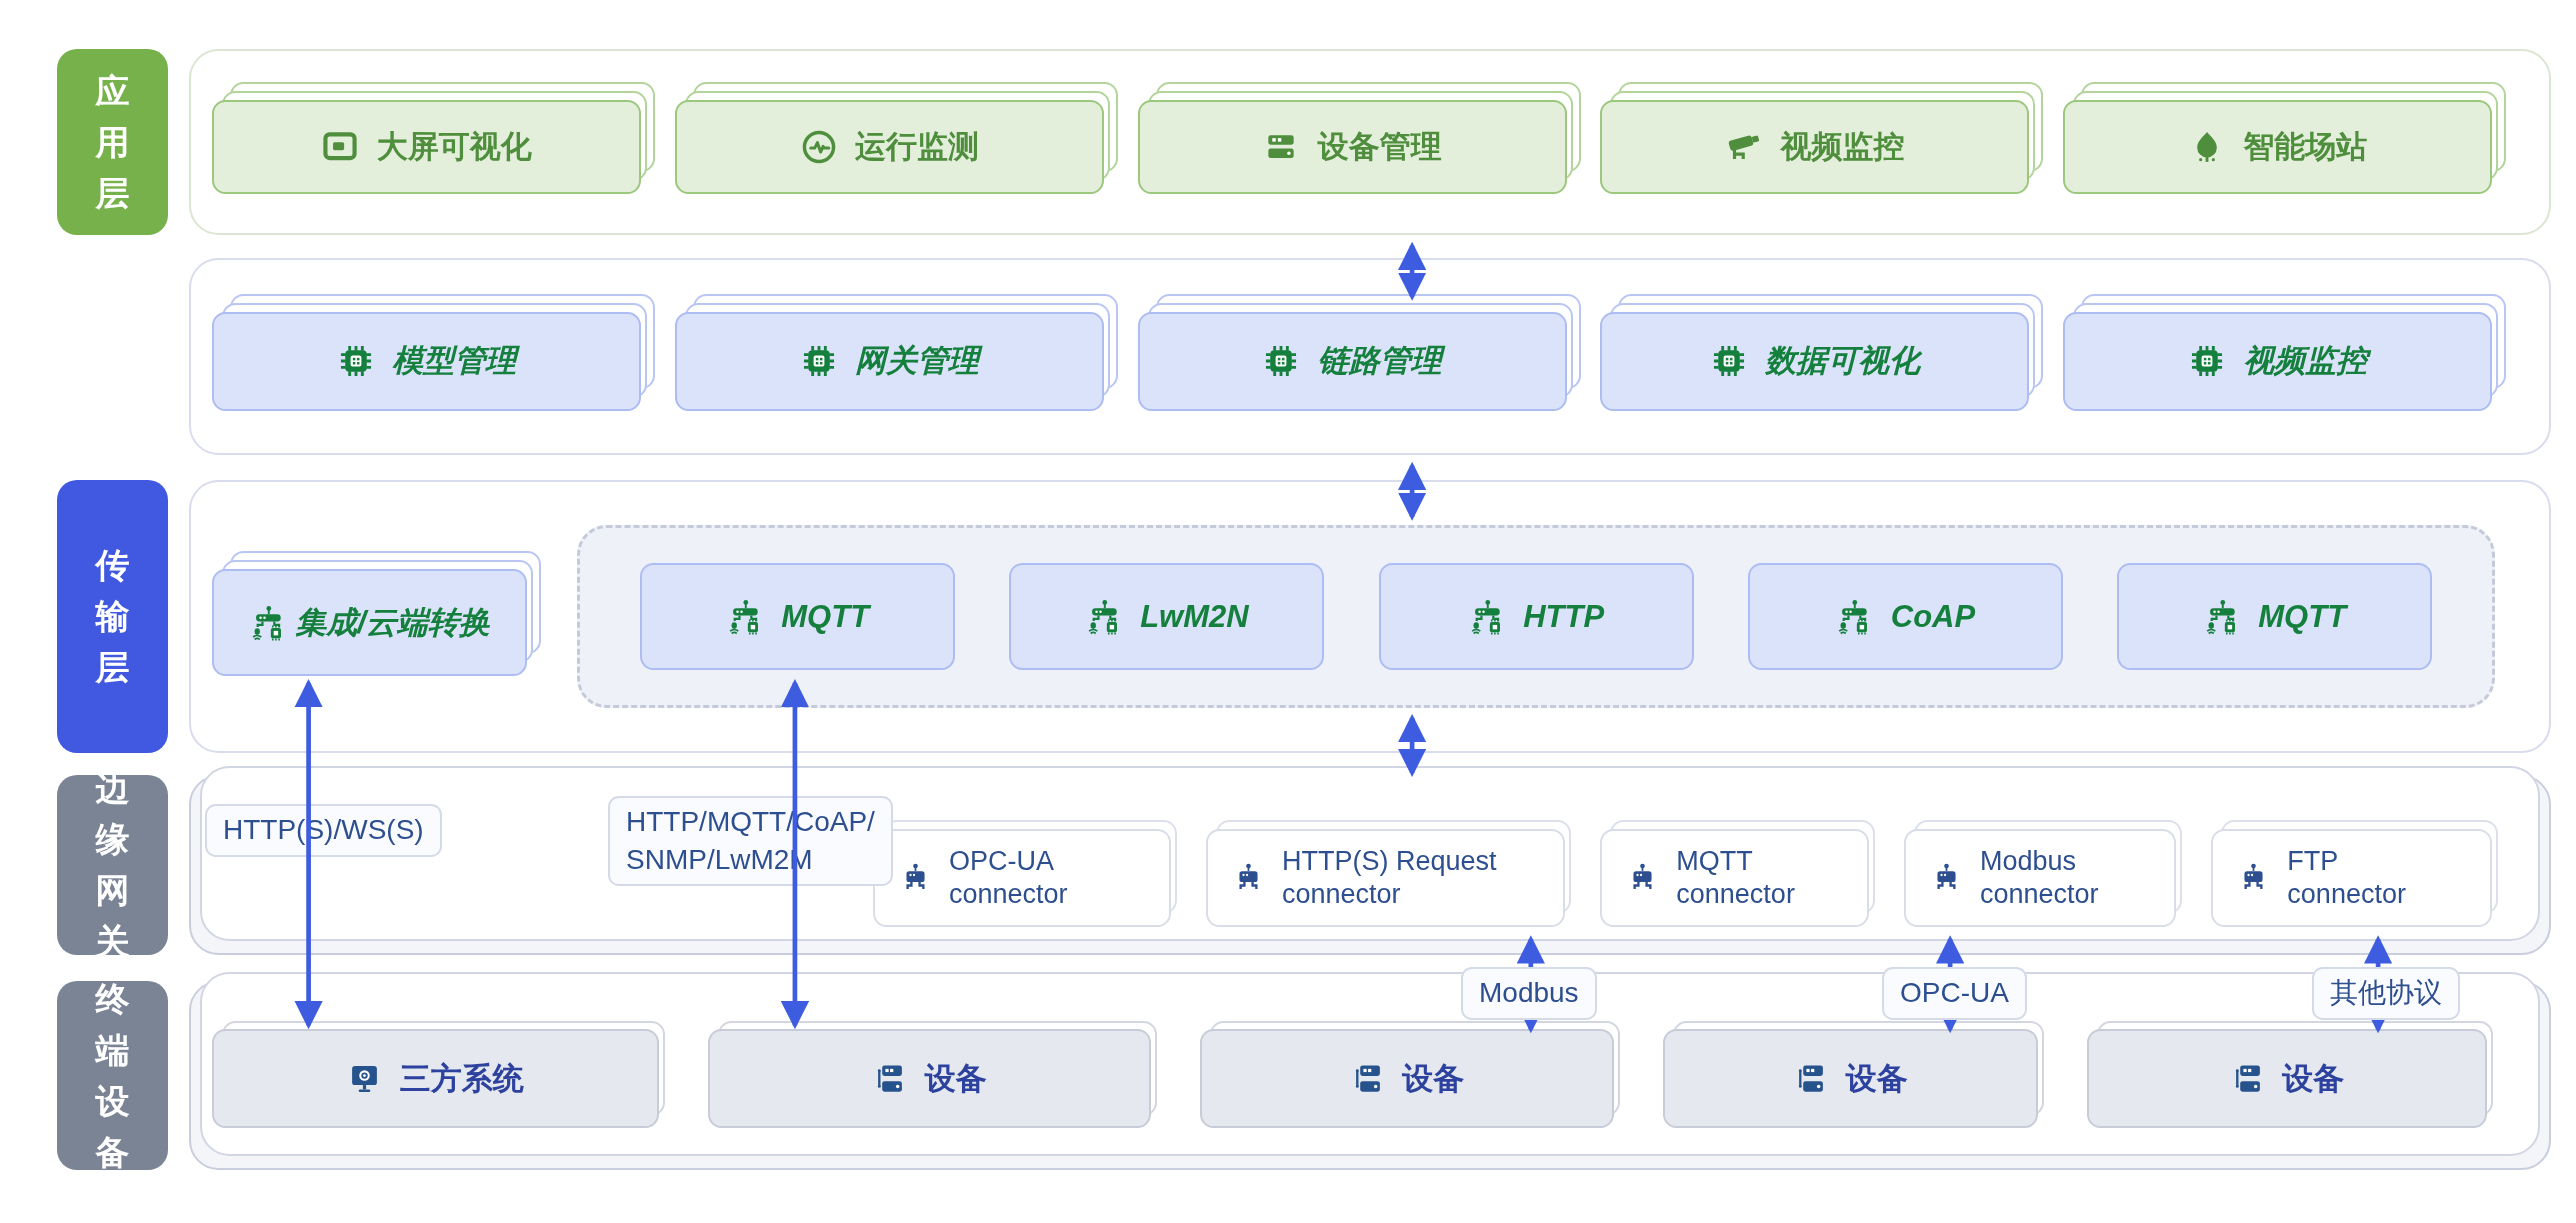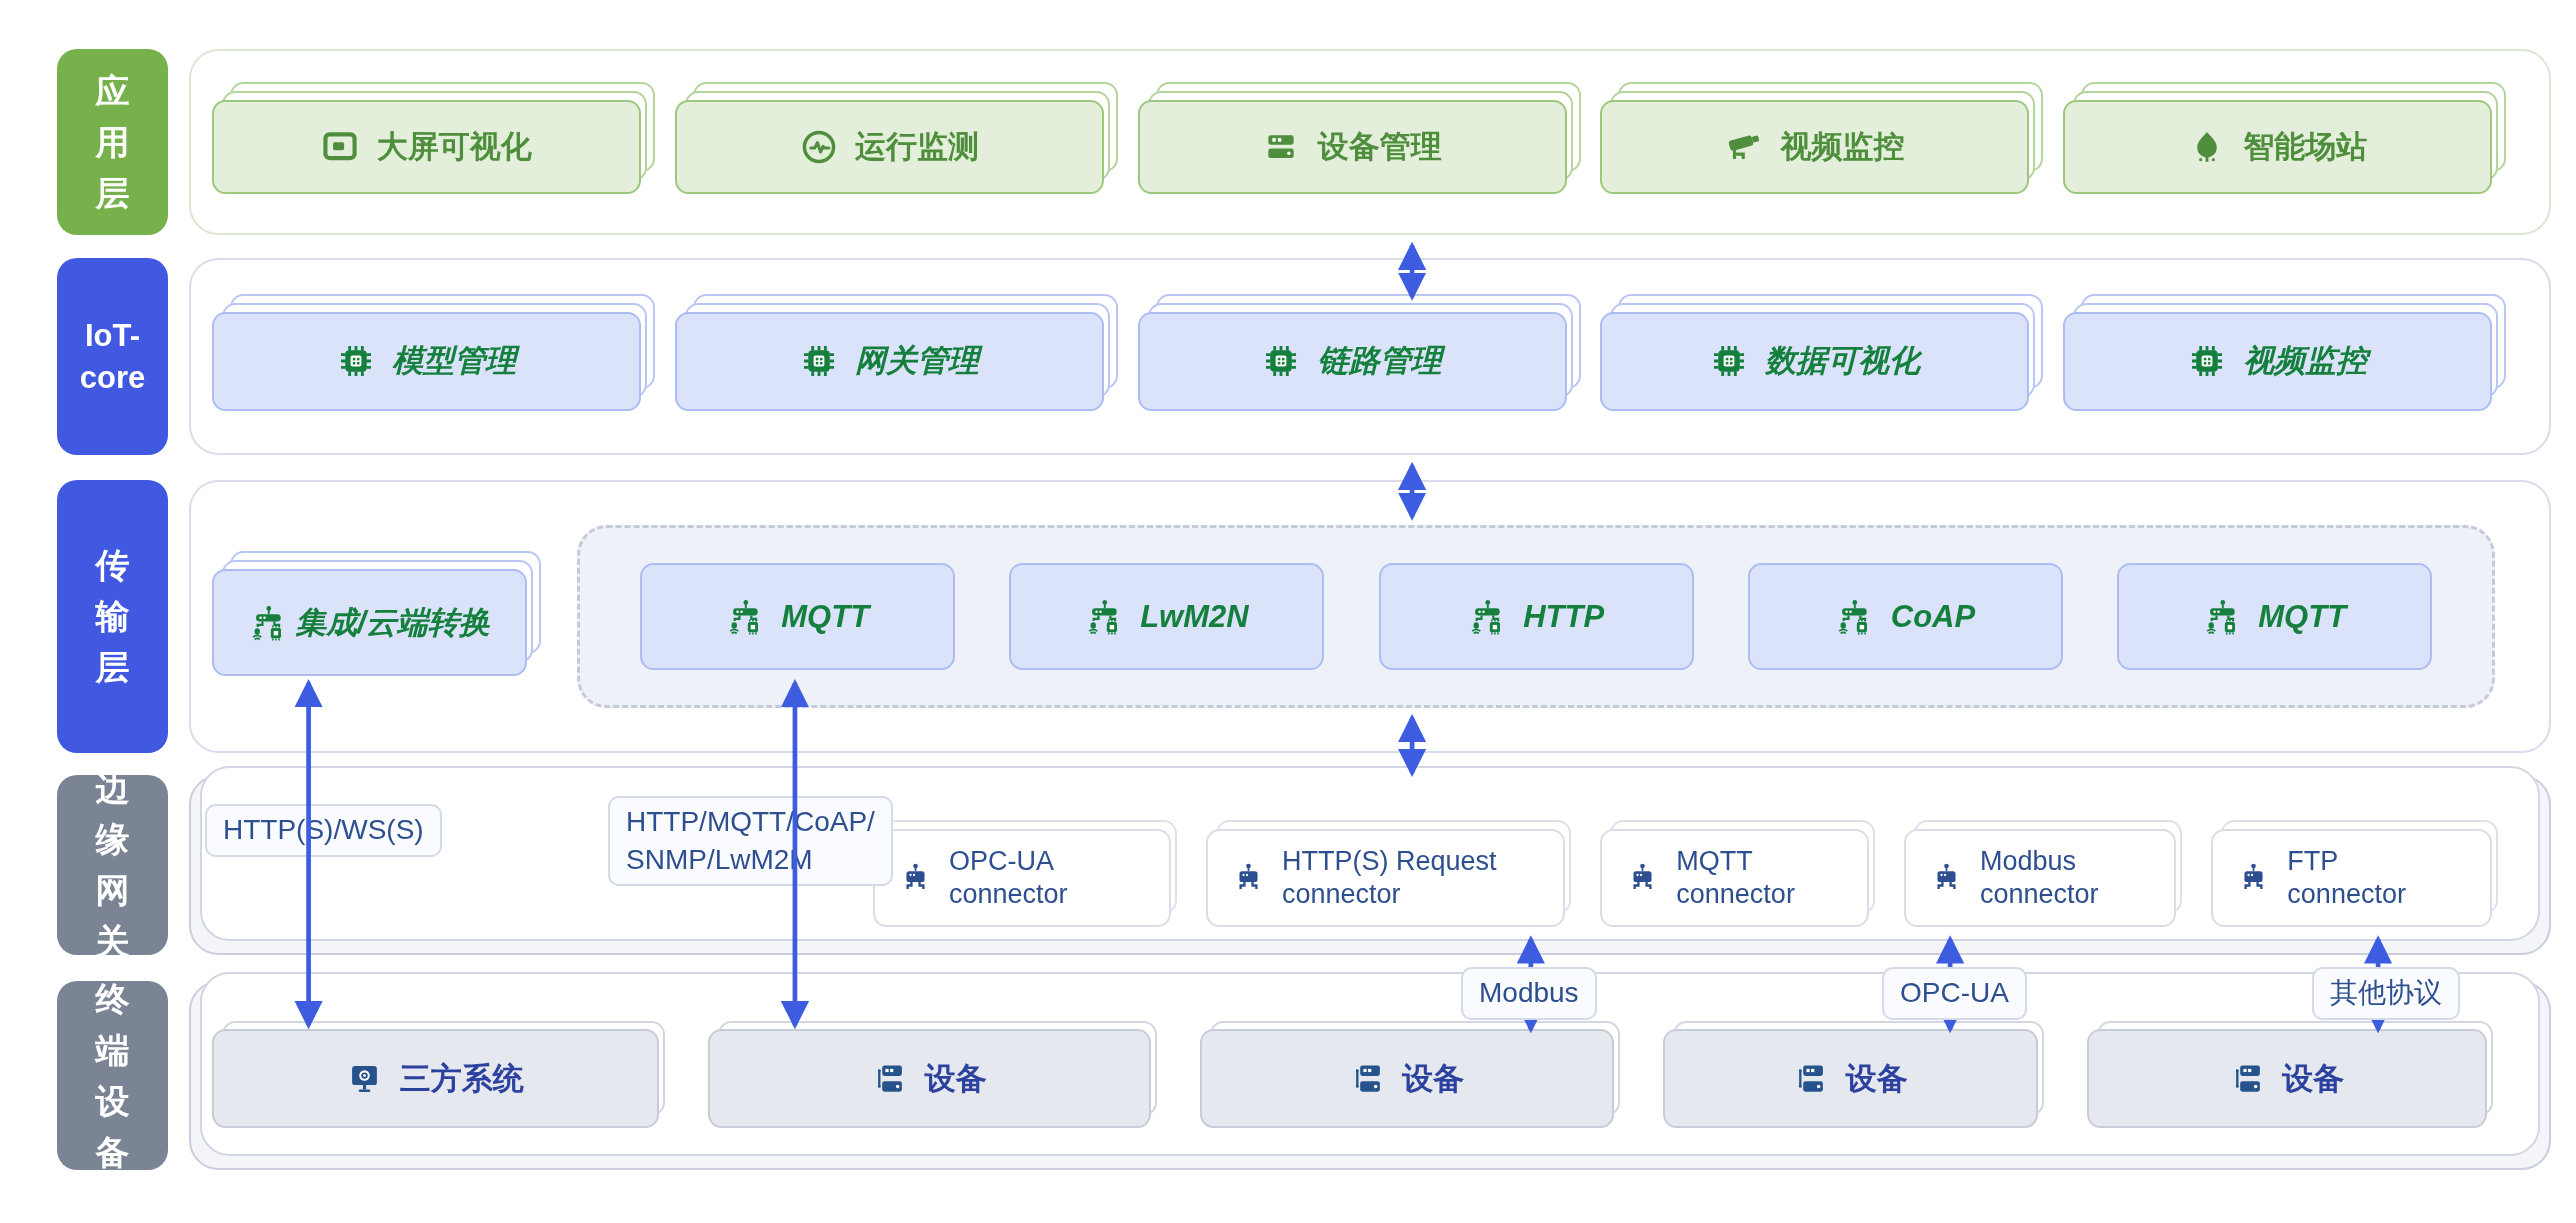--- a/index.html
+++ b/index.html
@@ -70,22 +70,20 @@
   .lbl{white-space:nowrap;}
 </style>
 </head>
 <body>
 
 <div class="canvas">
 
   <div class="pill green" style="top:49px;height:186px">应
 用
 层</div>
-  <div class="pill blue latin" style="top:258px;height:197px">IoT-
-core</div>
   <div class="pill blue" style="top:480px;height:273px">传
 输
 层</div>
   <div class="pill gray" style="top:775px;height:180px">边
 缘
 网
 关</div>
   <div class="pill gray" style="top:981px;height:189px">终
 端
 设

